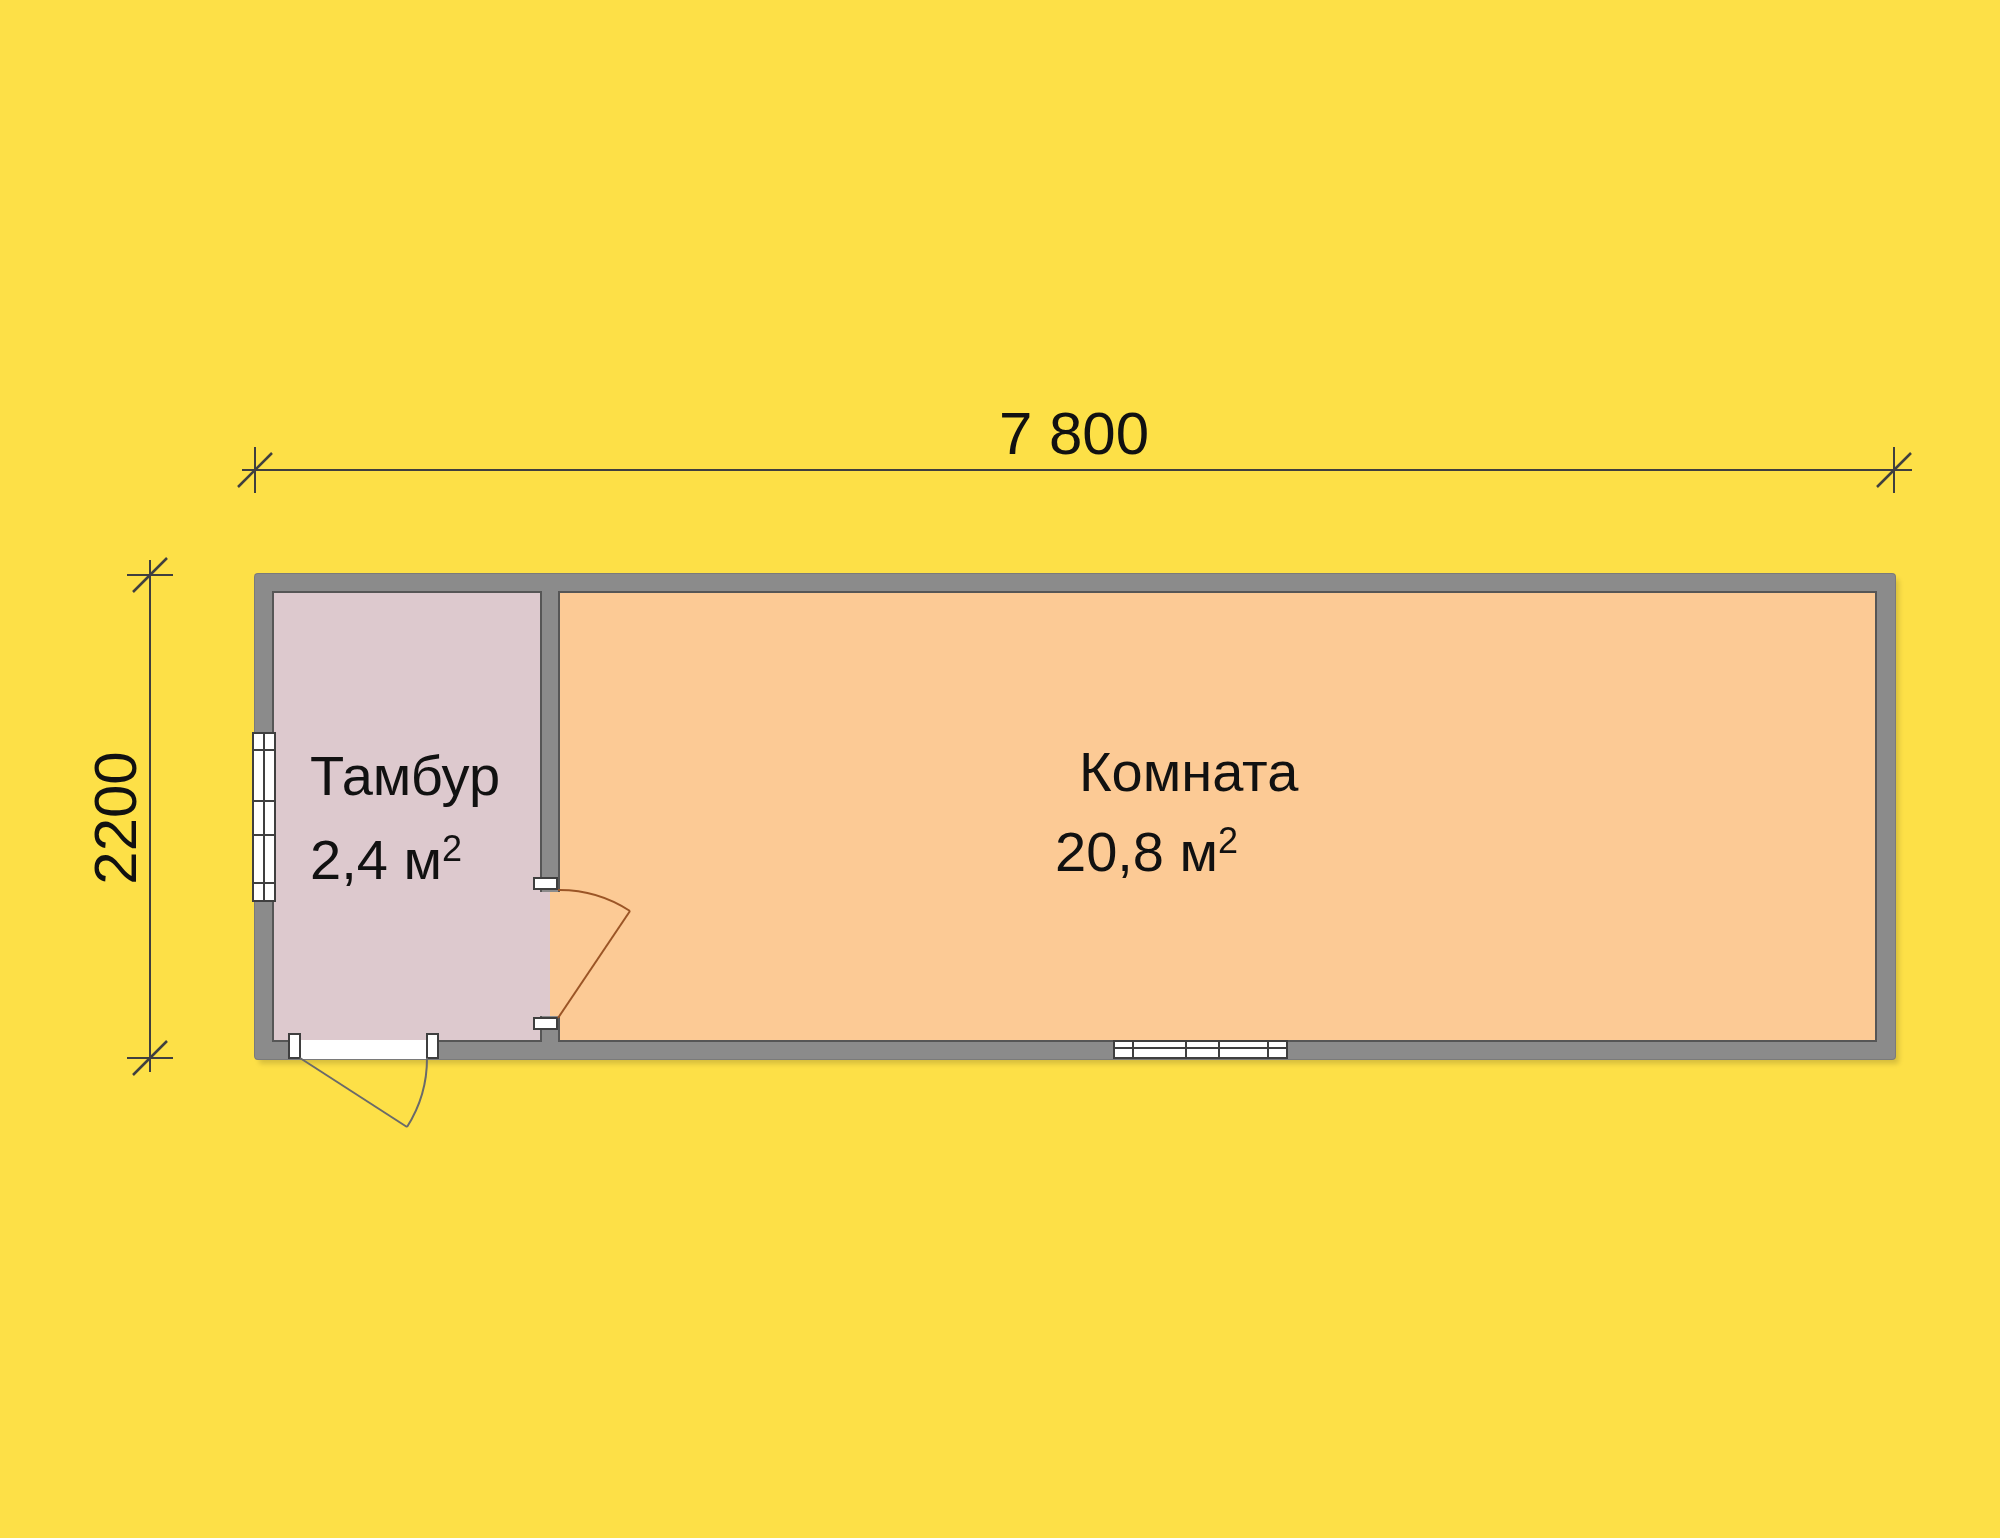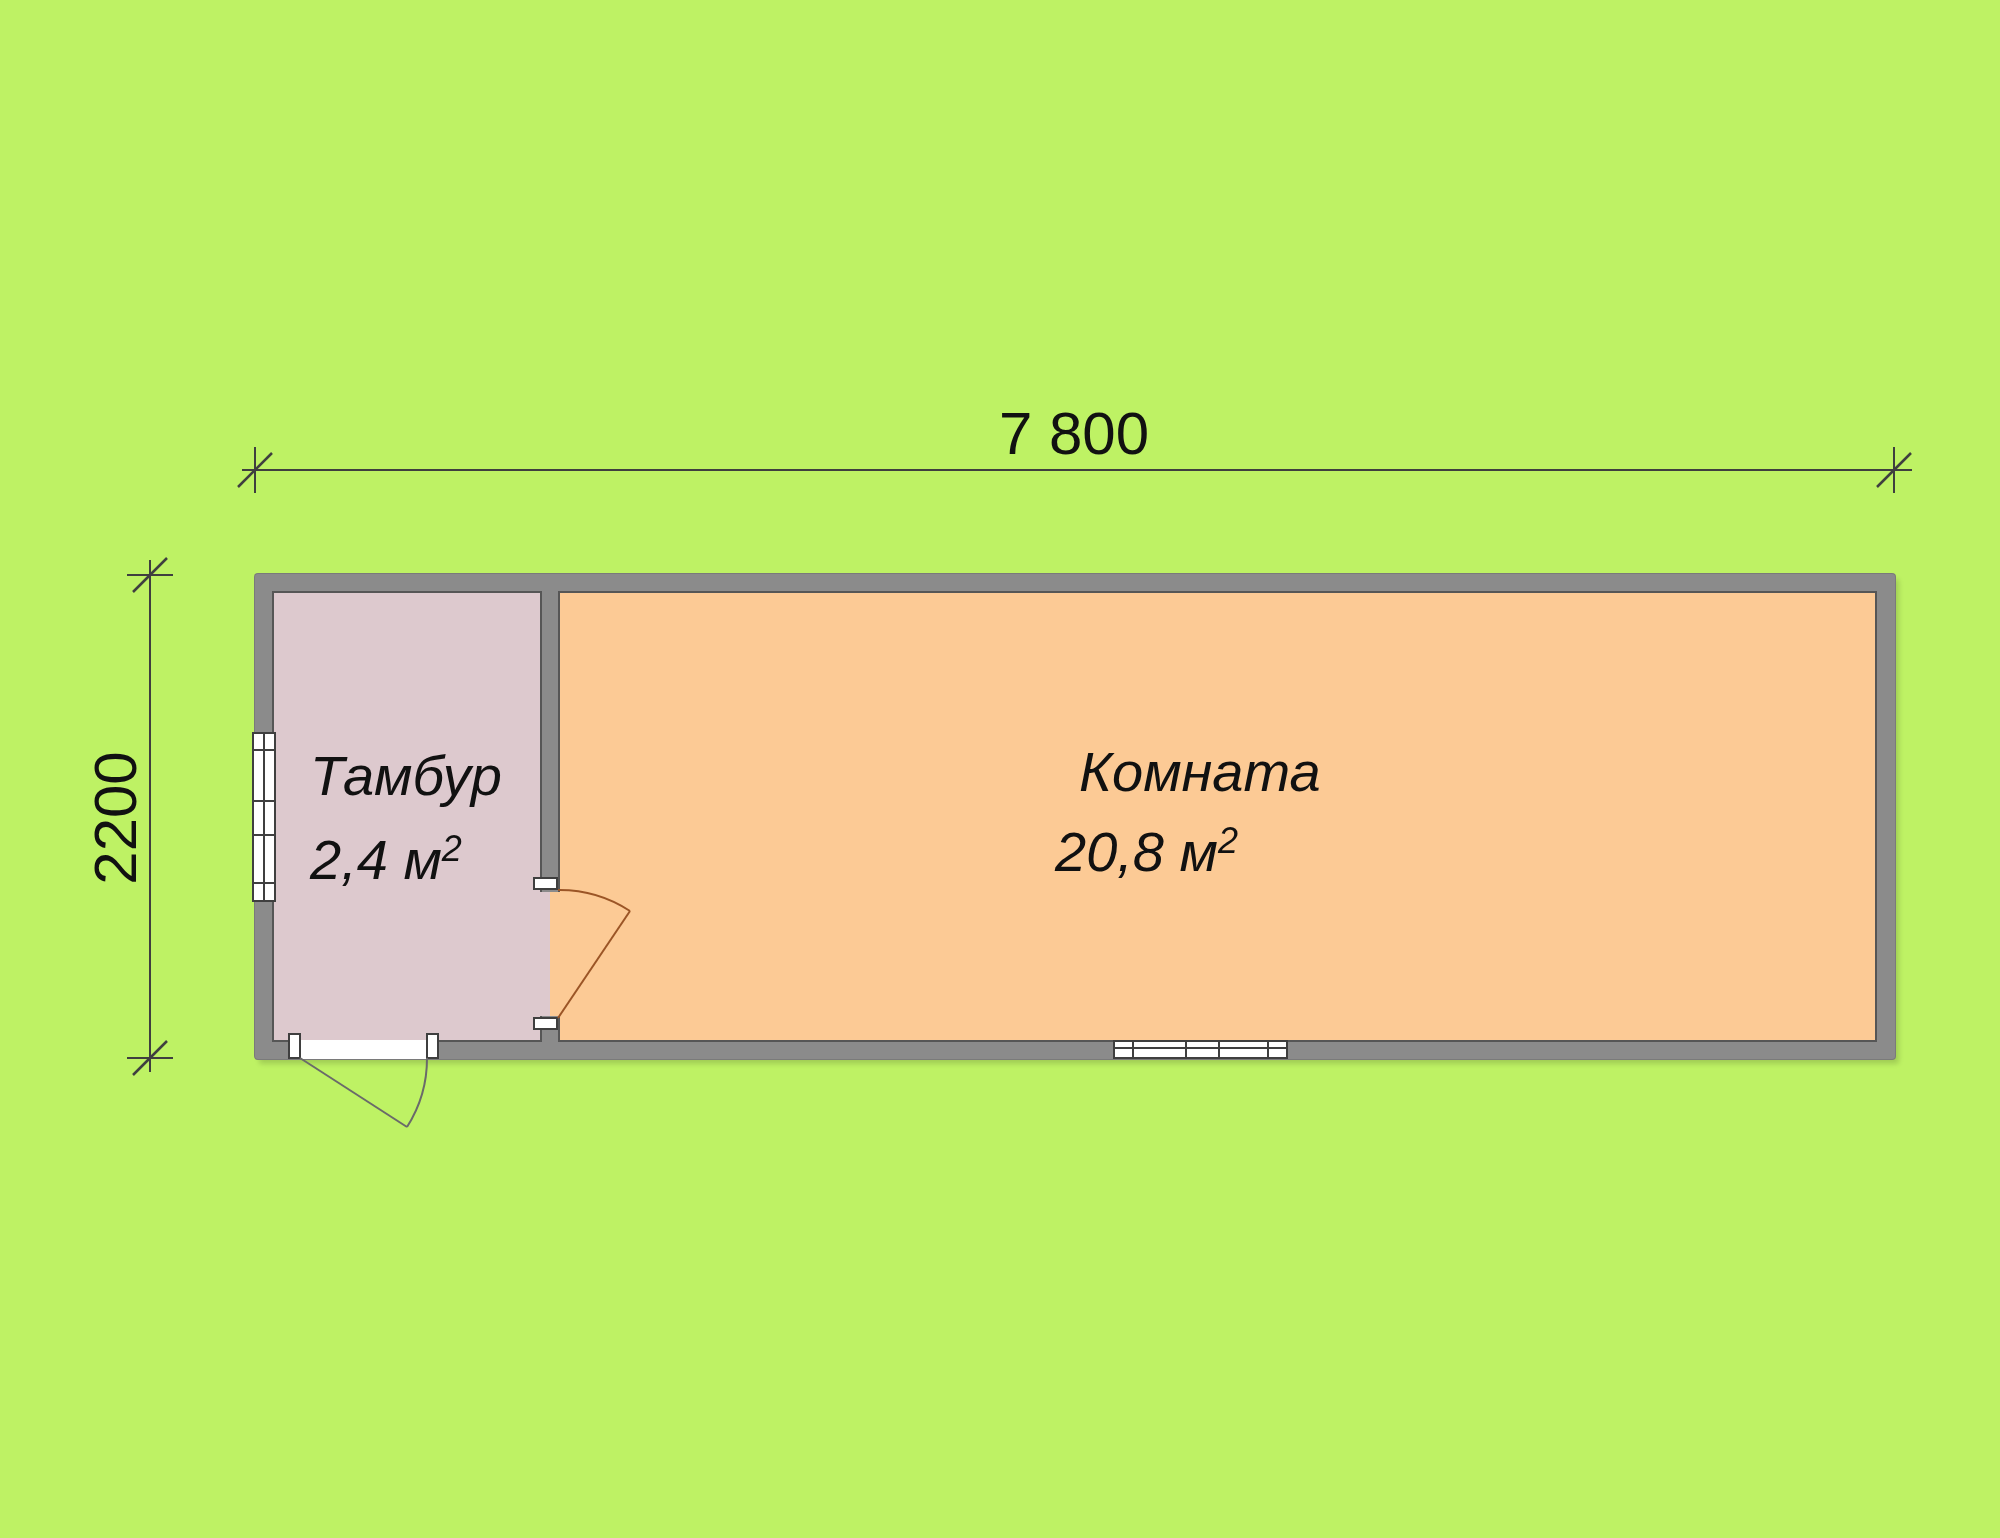--- a/index.html
+++ b/index.html
@@ -1,19 +1,19 @@
 <!DOCTYPE html>
 <html><head>
 <meta charset="utf-8">
 <style>
   html,body{margin:0;padding:0;background:#ffffff;}
   .canvas{
     position:relative;
     width:2000px;height:1538px;
-    background:#bef264;
+    background:#fde047;
     font-family:"Liberation Sans", sans-serif;
     color:#111111;
     overflow:hidden;
   }
   .abs{position:absolute;}
   
   .building{
     left:255px;top:574px;width:1640px;height:485px;
     border-radius:3px;
     box-shadow:0 0 0 1px #7a7a7a, 4px 5px 5px rgba(0,0,0,0.15);
@@ -41,21 +41,21 @@
   .jamb-ext-left{left:288px;top:1033px;width:13px;height:26px;}
   .jamb-ext-right{left:426px;top:1033px;width:13px;height:26px;}
   .jamb-int-top{left:533px;top:877px;width:25px;height:13px;}
   .jamb-int-bottom{left:533px;top:1017px;width:25px;height:13px;}
   
   svg.overlay{left:0;top:0;width:2000px;height:1538px;pointer-events:none;}
   
   .dim-text{font-size:60px;line-height:1;white-space:nowrap;}
   .dim-text-h{left:954px;top:404px;width:240px;text-align:center;}
   .dim-text-v{left:116px;top:818px;transform:translate(-50%,-50%) rotate(-90deg);}
-  .room-text{font-size:56px;line-height:1;white-space:nowrap;font-style:italic;}
+  .room-text{font-size:56px;line-height:1;white-space:nowrap;}
   .room-text sup{font-size:36px;line-height:0;vertical-align:18px;}
   .vest-name{left:310px;top:748px;}
   .vest-area{left:310px;top:832px;}
   .main-name{left:1055px;top:744px;margin-left:24px;}
   .main-area{left:1055px;top:824px;}
 </style>
 </head>
 <body>
 
 <div class="canvas">

